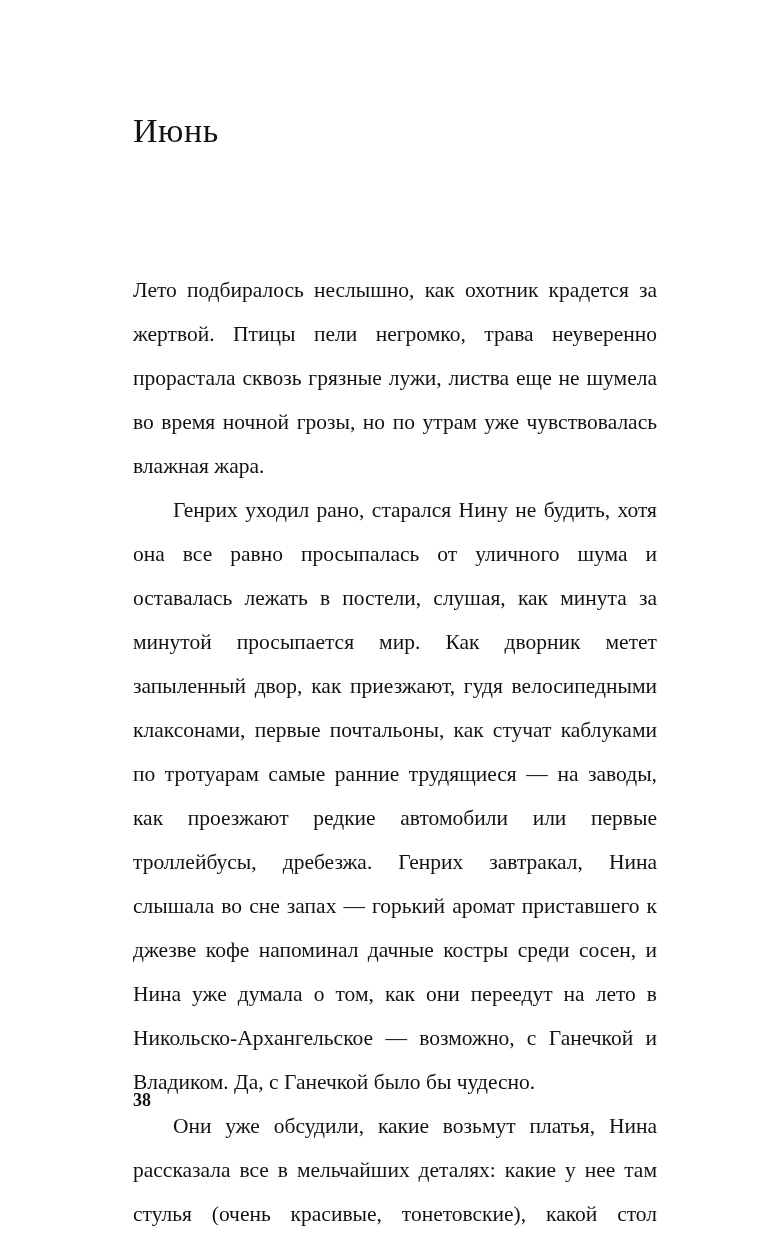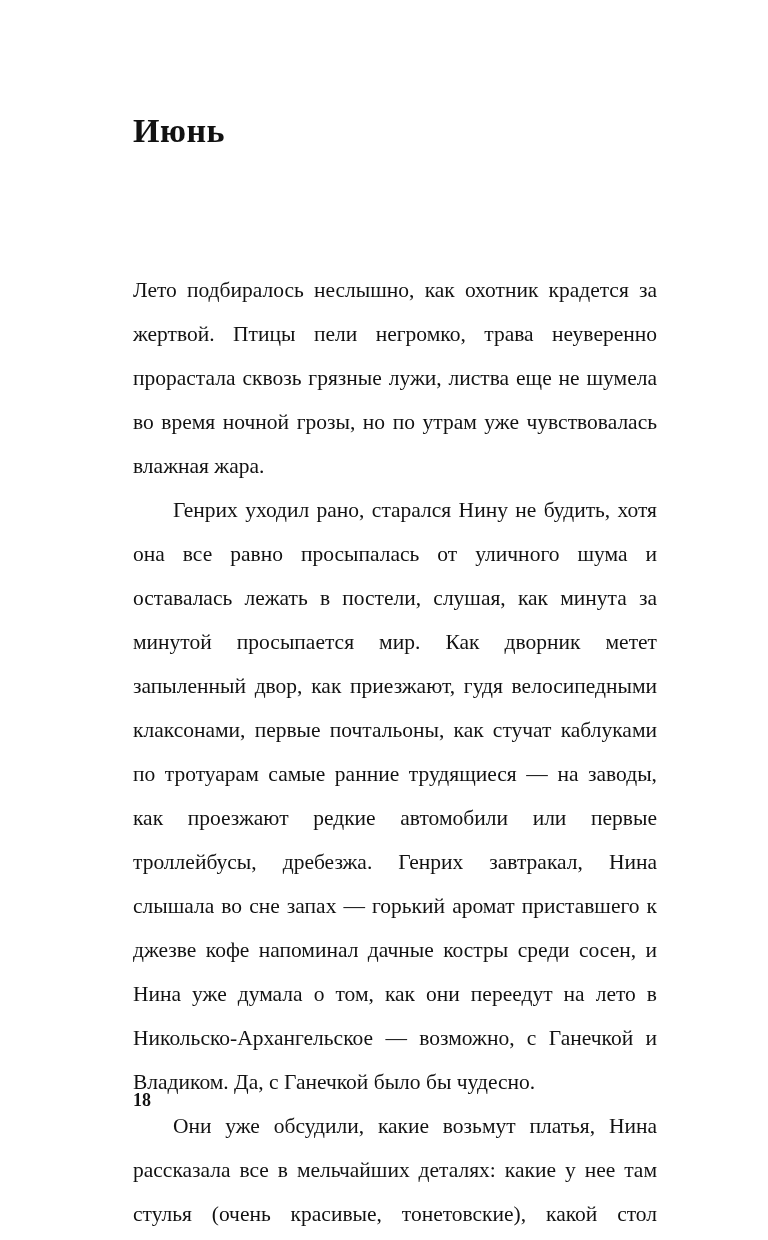--- a/index.html
+++ b/index.html
@@ -16,21 +16,21 @@
     font-family: "Liberation Serif", "DejaVu Serif", serif;
     overflow: hidden;
     box-sizing: border-box;
   }
   .chapter-heading {
     position: absolute;
     left: 133px;
     top: 112px;
     margin: 0;
     font-size: 34px;
-    font-weight: 700;
+    font-weight: 400;
     letter-spacing: 0.5px;
     color: #121212;
   }
   .body-text {
     position: absolute;
     left: 133px;
     top: 268px;
     width: 524px;
     font-size: 21.5px;
     line-height: 44px;
@@ -60,15 +60,15 @@
 <div class="book-page">
 
   <h1 class="chapter-heading">Июнь</h1>
 
   <div class="body-text">
     <p class="no-indent">Лето подбиралось неслышно, как охотник крадется за жертвой. Птицы пели негромко, трава неуверенно прорастала сквозь грязные лужи, листва еще не шумела во время ночной грозы, но по утрам уже чувствовалась влажная жара.</p>
     <p>Генрих уходил рано, старался Нину не будить, хотя она все равно просыпалась от уличного шума и оставалась лежать в постели, слушая, как минута за минутой просыпается мир. Как дворник метет запыленный двор, как приезжают, гудя велосипедными клаксонами, первые почтальоны, как стучат каблуками по тротуарам самые ранние трудящиеся — на заводы, как проезжают редкие автомобили или первые троллейбусы, дребезжа. Генрих завтракал, Нина слышала во сне запах — горький аромат приставшего к джезве кофе напоминал дачные костры среди сосен, и Нина уже думала о том, как они переедут на лето в Никольско-Архангельское — возможно, с Ганечкой и Владиком. Да, с Ганечкой было бы чудесно.</p>
     <p>Они уже обсудили, какие возьмут платья, Нина рассказала все в мельчайших деталях: какие у нее там стулья (очень красивые, тонетовские), какой стол (основательный, дубовый), какие кресла (с изумрудными узорами, на тонких</p>
   </div>
 
-  <div class="page-number">18</div>
+  <div class="page-number">38</div>
 
 </div>
 
 </body></html>

